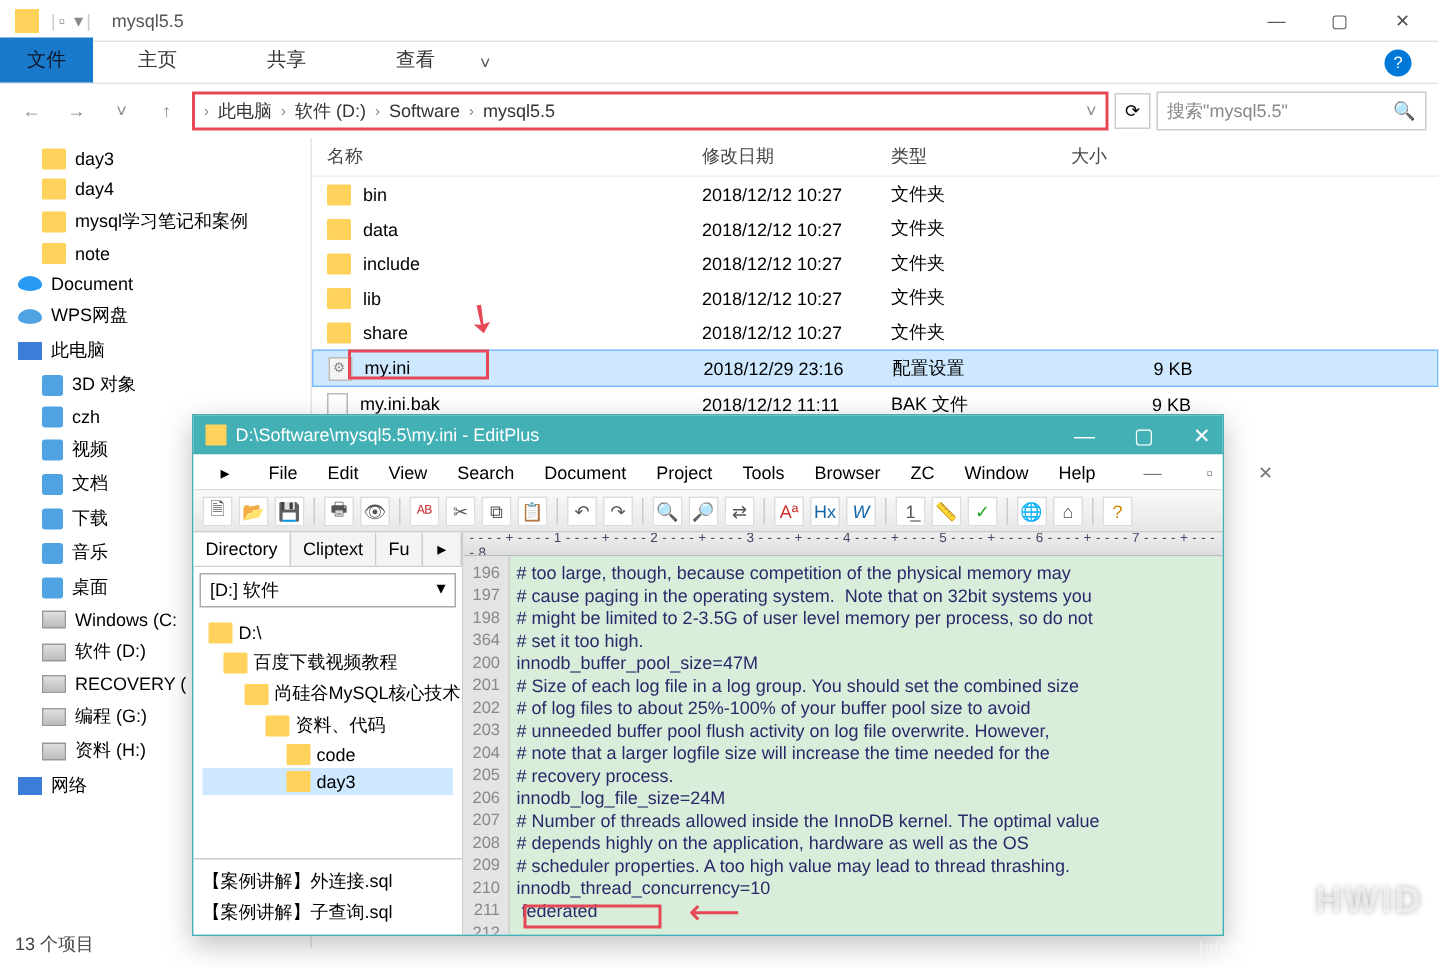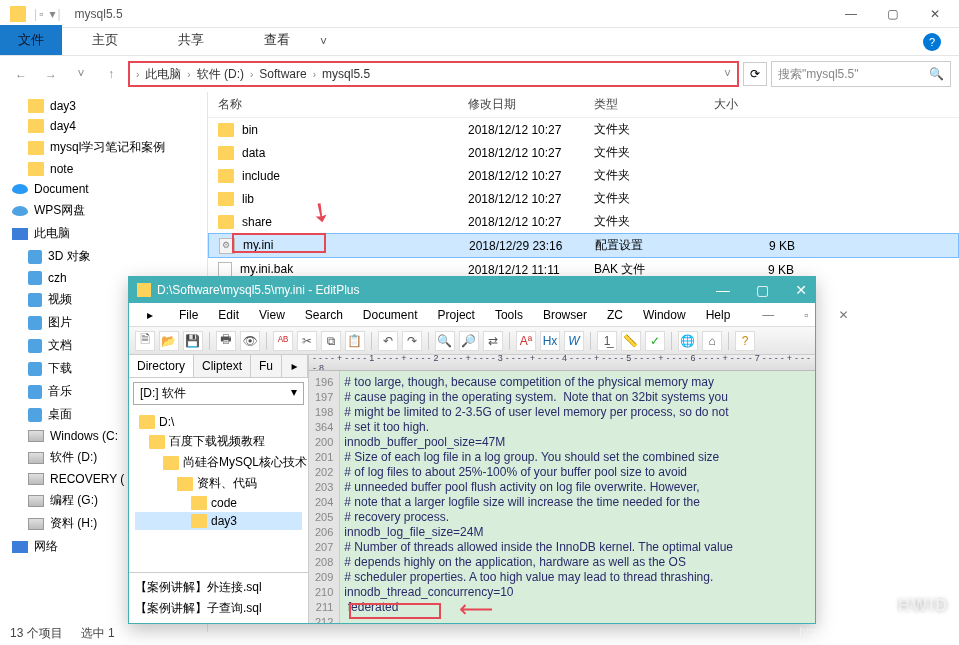--- a/index.html
+++ b/index.html
@@ -47,21 +47,21 @@
 .file-row { display:flex; padding:3px 10px; align-items:center; }
 .file-row.sel { background:#cde8ff; border:1px solid #7abdff;padding-left:10px; }
 .file-row .c1{ width:250px; display:flex; align-items:flex-start; gap:8px; }
 .file-row .c2{ width:126px; } .file-row .c3{ width:120px; } .file-row .c4{ width:80px; text-align:right; }
 .ini-ico { width:16px; height:16px; background:#f4f4f4; border:1px solid #bbb; position:relative; flex:none; }
 .ini-ico:after { content:"⚙"; position:absolute; font-size:9px; top:1px; left:2px; color:#888; }
 .doc-ico { width:14px; height:16px; background:#fff; border:1px solid #bbb; flex:none; }
 .red-box { position:absolute; border:2px solid #e74856; pointer-events:none; }
 .arrow-img { position:absolute; color:#e74856; font-size:26px; transform:rotate(35deg); }
 
-.status { position:absolute; bottom:0; left:0; height:24px; display:flex; align-items:center; gap:18px; padding:0 10px; color:#444; }
+.status { position:absolute; bottom:0; left:0; height:24px; display:flex; align-items:center; gap:18px; padding:0 10px; color:#444;flex-direction:column; }
 
 
 .editplus { position:absolute; left:128px; top:276px; width:688px; height:348px; background:#f4f4f4; border:1px solid #42b0b5; box-shadow:0 6px 18px rgba(0,0,0,.25); display:flex; flex-direction:column; }
 .ep-title { height:26px; background:#42b0b5; color:#fff; display:flex; align-items:center; padding:0 8px; }
 .ep-title .ico { width:14px; height:14px; background:#ffd25c; margin-right:6px; }
 .ep-title .ctrl { margin-left:auto; display:flex; gap:26px; font-size:14px; }
 .ep-menu { height:24px; background:#fff; display:flex; align-items:center; padding:0 8px; gap:2px; border-bottom:1px solid #ddd; }
 .ep-menu span { padding:2px 10px; }
 .ep-menu .small { margin-left:auto; display:flex; gap:10px; color:#777; }
 .ep-tb { height:28px; background:linear-gradient(#f9f9f9,#e7e7e7); border-bottom:1px solid #ccc; display:flex; align-items:center; padding:0 6px; gap:4px; overflow:hidden; }
@@ -81,21 +81,21 @@
 .file-list div { padding:2px 0; }
 .ep-editor { flex:1; background:#d8eeda; font-family:Consolas,'Courier New',monospace; font-size:12px; display:flex; overflow:hidden; position:relative; }
 .gutter { background:#e4e4e4; color:#888; padding:4px 6px; text-align:right; font-size:11px; border-right:1px solid #ccc; }
 .gutter div { line-height:15px; }
 .code { padding:4px 4px; color:#2a2a6a; }
 .code div { line-height:15px; white-space:pre; }
 .ruler { height:16px; background:linear-gradient(#eee,#ddd); border-bottom:1px solid #bbb; font-size:9px; color:#446; display:flex; align-items:center; overflow:hidden; padding-left:4px; letter-spacing:3px; }
 .red-box2 { position:absolute; border:2px solid #e74856; pointer-events:none; }
 .arrow-img2 { position:absolute; color:#e74856; font-size:24px; }
 
-.watermark { position:absolute; right:10px; bottom:30px; color:rgba(255,255,255,.5); font-size:16px; font-weight:bold; letter-spacing:2px; text-shadow:0 0 4px rgba(0,0,0,.3); }
+.watermark { position:absolute; right:10px; bottom:30px; color:rgba(255,255,255,.5); font-size:24px; font-weight:bold; letter-spacing:2px; text-shadow:0 0 4px rgba(0,0,0,.3); }
 .watermark2 { position:absolute; right:10px; bottom:6px; color:rgba(255,255,255,.45); font-size:12px; }
 </style>
 </head>
 <body>
 
 <div class="explorer">
 
   <div class="title-bar">
     <span class="ico"></span>
     <span class="sep">|</span>
@@ -179,24 +179,20 @@
             <span class="blue-ico"></span>
             <span>3D 对象</span>
           </div>
           <div class="side-item">
             <span class="blue-ico"></span>
             <span>czh</span>
           </div>
           <div class="side-item">
             <span class="blue-ico"></span>
             <span>视频</span>
-          </div>
-          <div class="side-item">
-            <span class="blue-ico"></span>
-            <span>图片</span>
           </div>
           <div class="side-item">
             <span class="blue-ico"></span>
             <span>文档</span>
           </div>
           <div class="side-item">
             <span class="blue-ico"></span>
             <span>下载</span>
           </div>
           <div class="side-item">

